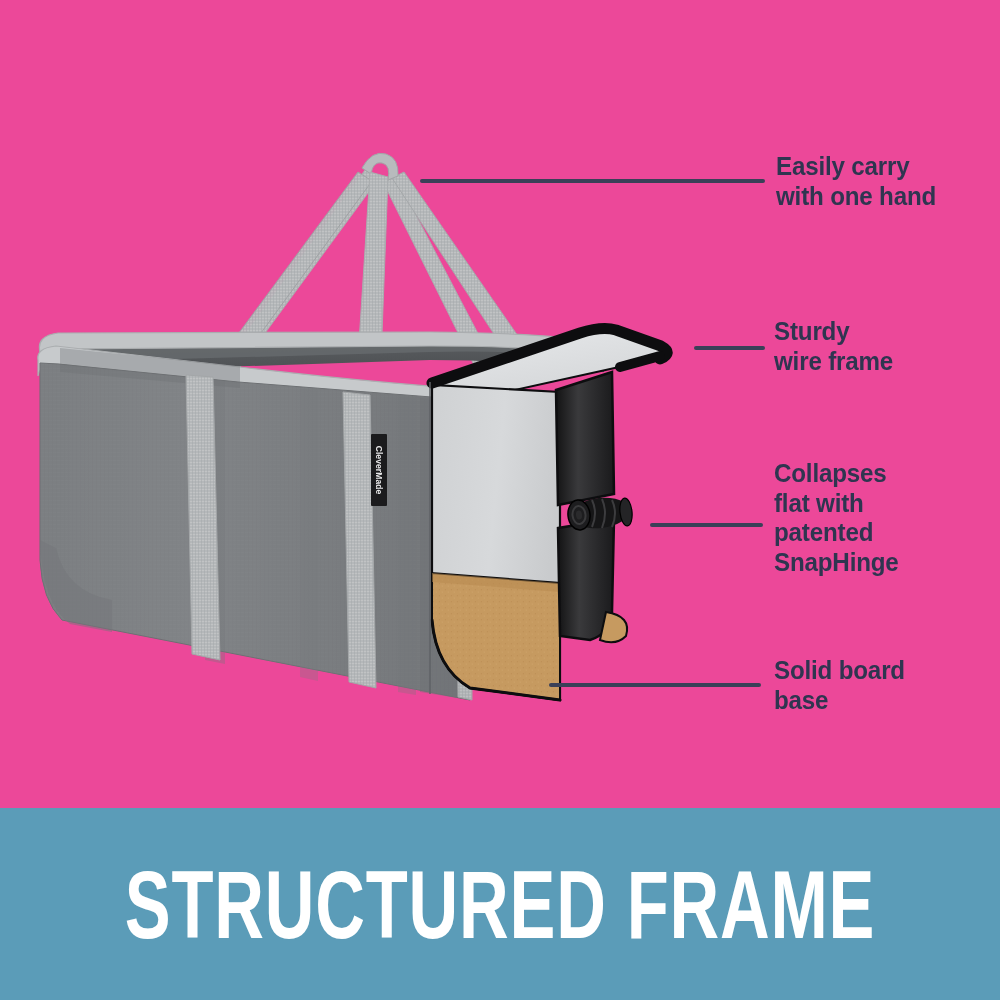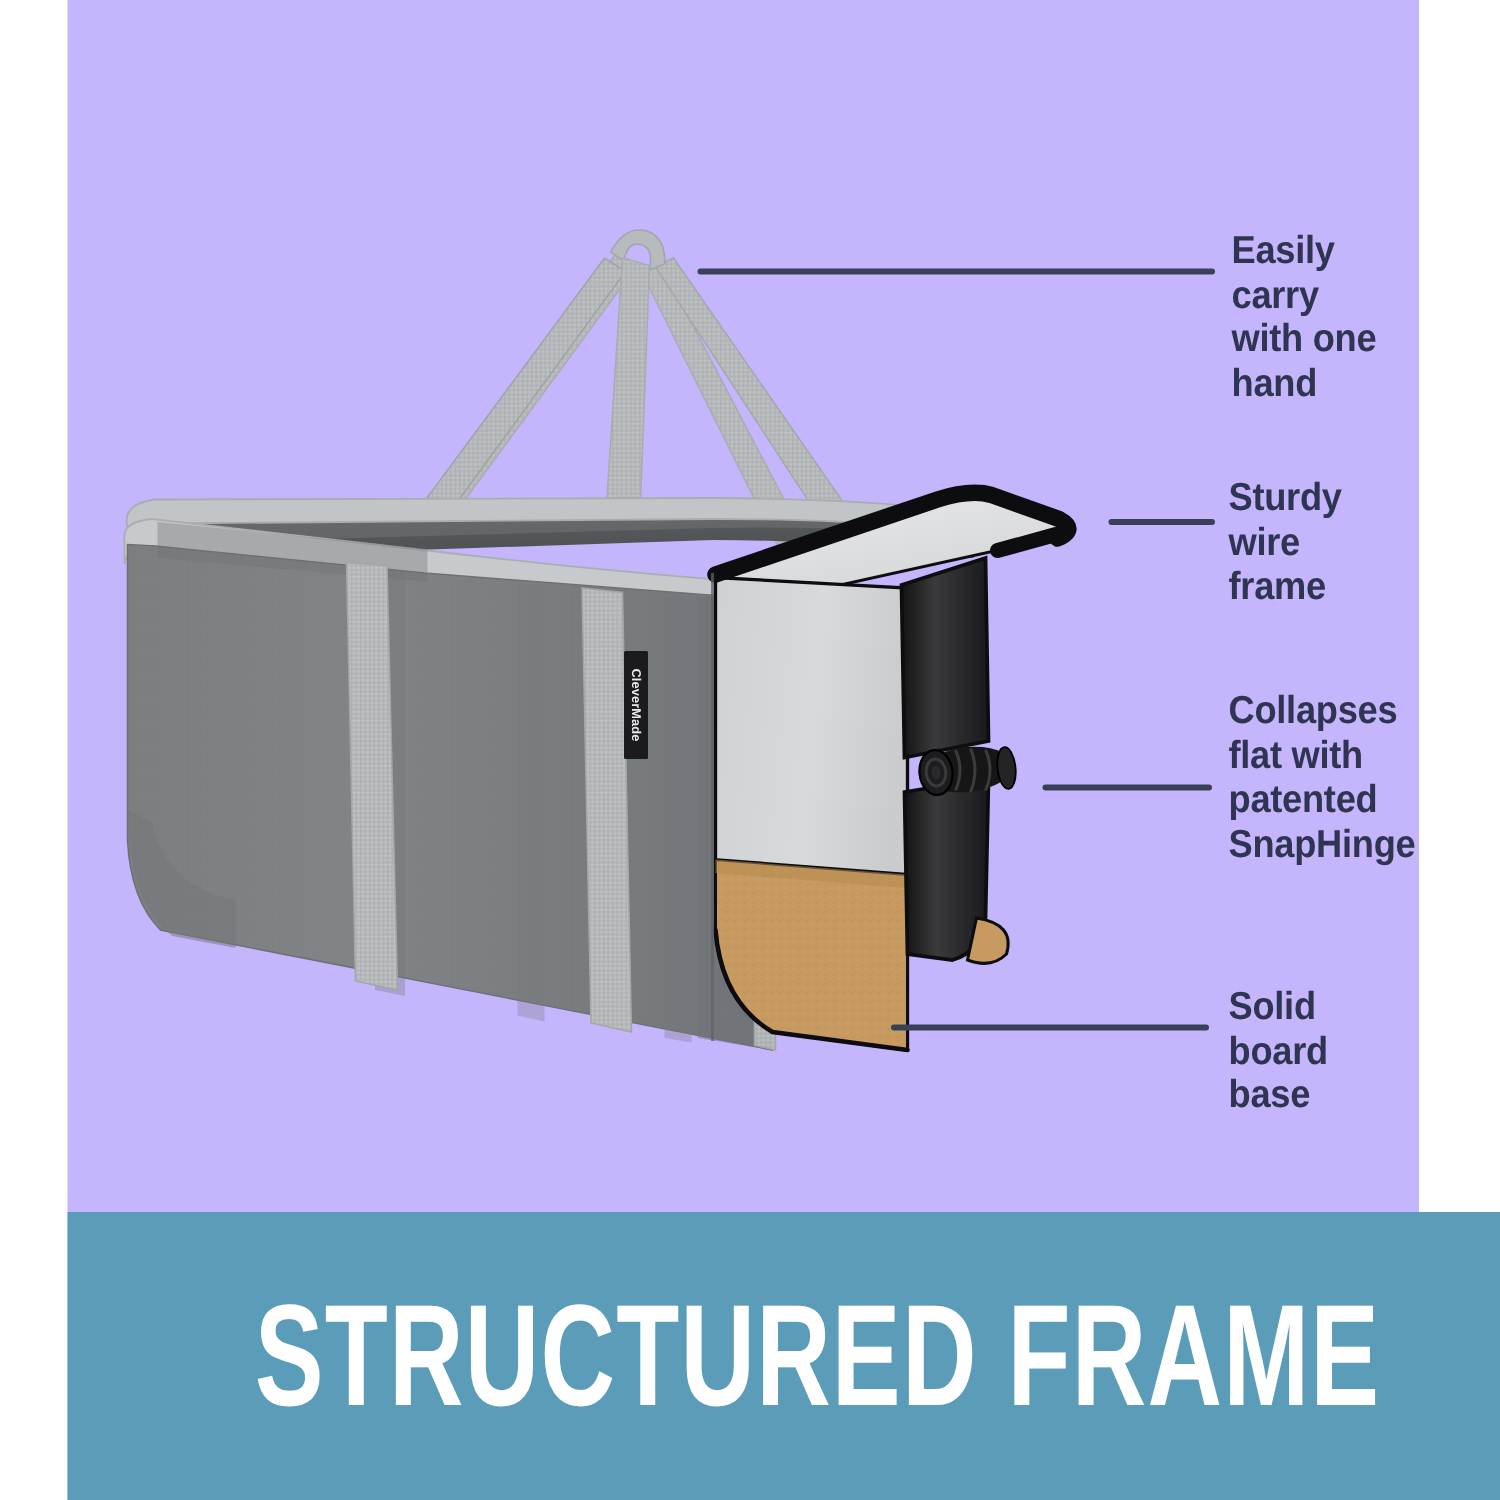--- a/index.html
+++ b/index.html
@@ -7,24 +7,23 @@
 
   html, body {
     width:1000px; height:1000px;
     background:#ffffff;
     font-family:"Liberation Sans", sans-serif;
     overflow:hidden;
   }
 
   #stage {
     position:relative;
-    width:901px;
+    width:1000px;
     height:1000px;
-    background:#c4b5fd;
-    margin-left:45px;
+    background:#ec4899;
   }
 
   
   #product-illustration {
     position:absolute;
     left:0; top:0;
     width:1000px;
     height:810px;
   }
   #product-illustration svg { display:block; width:1000px; height:810px; }

